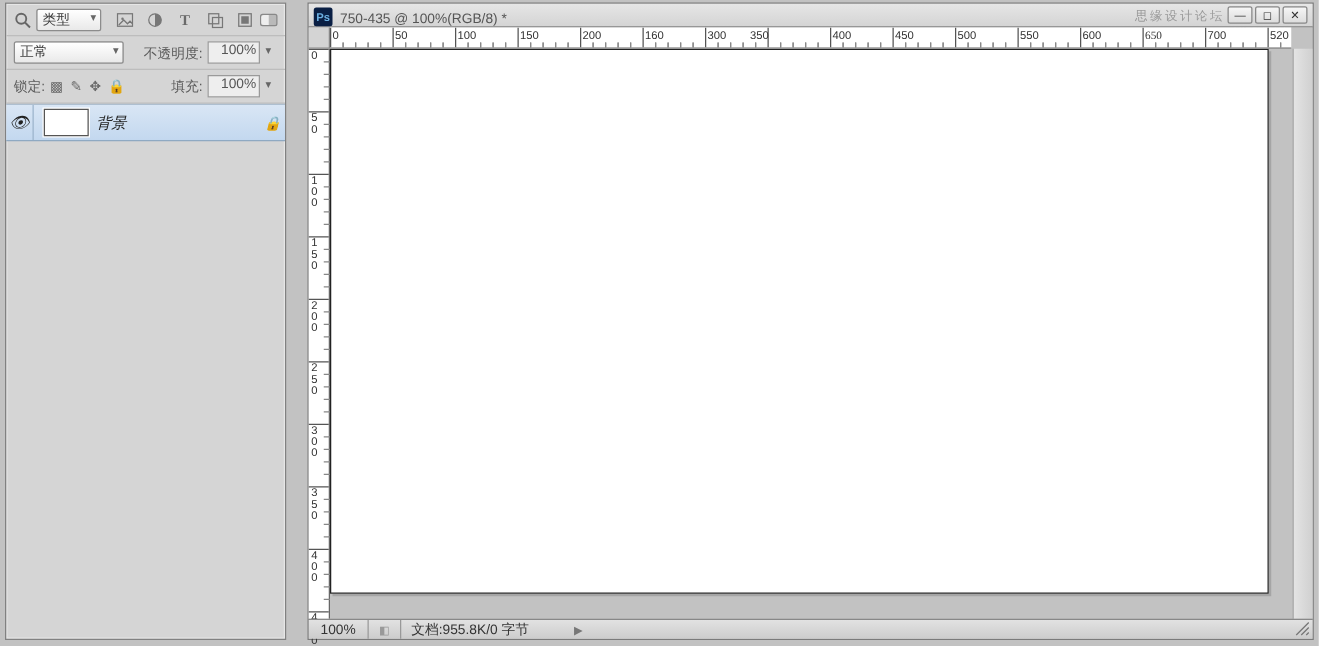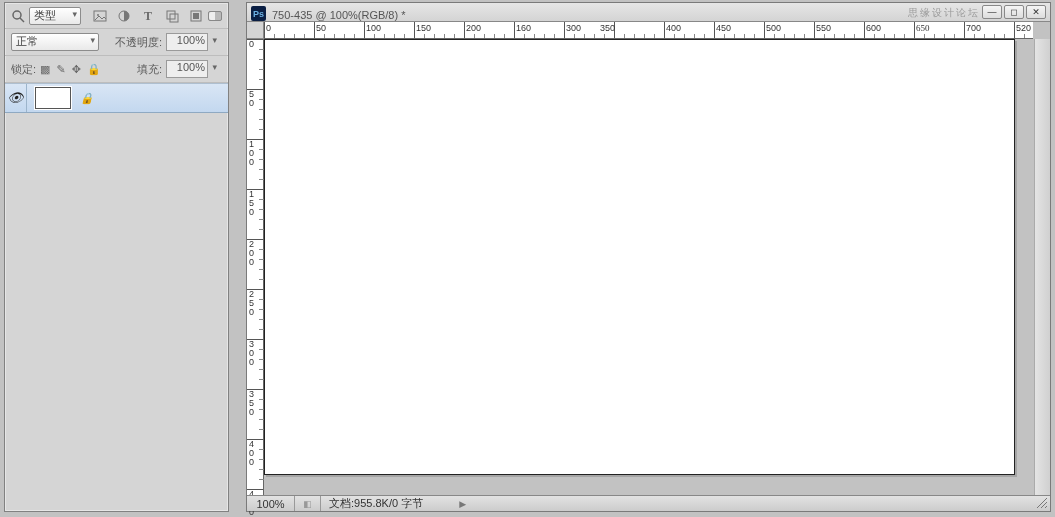--- a/index.html
+++ b/index.html
@@ -128,20 +128,21 @@
     </div>
     <span class="lbl" style="margin-left:auto;">填充:</span>
     <div class="field">100%</div>
     <span style="width:10px"></span>
   </div>
 
   <div class="layer-list">
     <div class="layer">
       <div class="eye">👁</div>
       <div class="thumb"></div>
+      <div class="layer-name">背景</div>
       <div class="lock">🔒</div>
     </div>
   </div>
 </div>
 
 <div class="docwin">
   <div class="doctitle">
     <div class="ps-badge">Ps</div>
     <span>750-435 @ 100%(RGB/8) *</span>
     <span class="watermark">思缘设计论坛</span>

